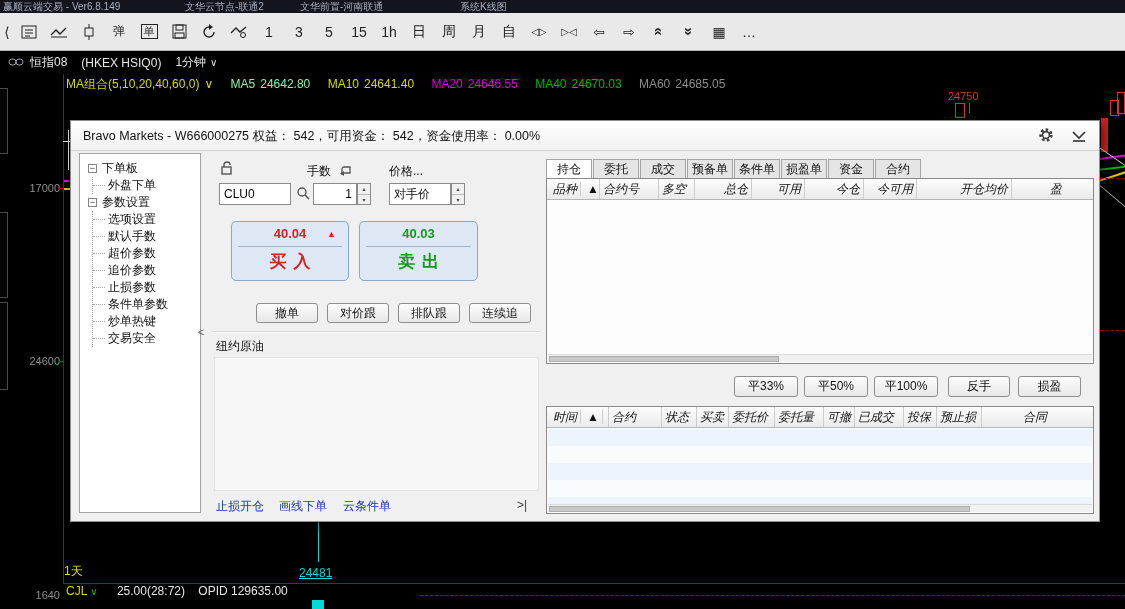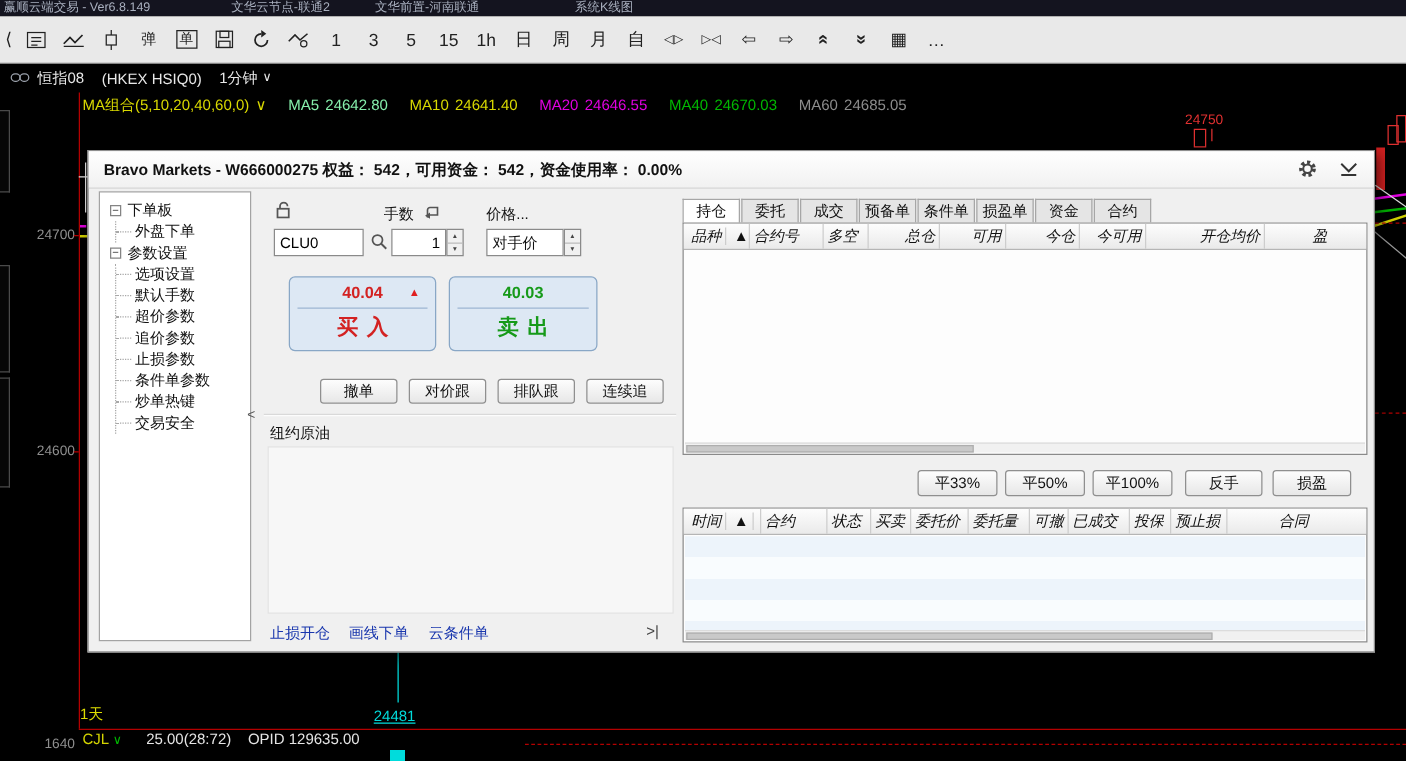--- a/index.html
+++ b/index.html
@@ -35,21 +35,21 @@
   .axlabel{font-size:11px;color:#8f8f8f;width:34px;text-align:right;}
   .redlabel{font-size:11px;color:#e03030;}
   .cyan{color:#00dcdc;text-decoration:underline;}
   .dashred{border-top:1px dashed #b40000;height:0;}
   .edge-tab{left:0;width:8px;background:#060606;border:1px solid #4a4a4a;border-left:none;}
   
   #dialog{left:70px;top:120px;width:1030px;height:402px;background:#f0f0f0;border:1px solid #8f8f8f;
     z-index:10;box-shadow:3px 4px 10px rgba(0,0,0,.55);color:#111;}
   #dlg-title{left:0;top:0;width:100%;height:30px;background:linear-gradient(#ffffff,#f1f1f1);
     border-bottom:1px solid #d6d6d6;}
-  #dlg-title .t{position:absolute;left:12px;top:7px;font-size:12.5px;color:#111;white-space:nowrap;font-weight:bold;}
+  #dlg-title .t{position:absolute;left:12px;top:7px;font-size:12.5px;color:#111;white-space:nowrap;}
   
   #tree{left:8px;top:32px;width:122px;height:360px;background:#fff;border:1px solid #a3a3a3;
     font-size:12px;color:#111;padding-top:6px;overflow:hidden;}
   .trow{height:17px;display:flex;align-items:center;white-space:nowrap;}
   .trow.root{padding-left:8px;}
   .exp{width:9px;height:9px;border:1px solid #848484;background:#fff;font-size:9px;line-height:7px;
     text-align:center;margin-right:5px;flex:0 0 auto;color:#333;}
   .kids{margin-left:12px;border-left:1px dotted #a8a8a8;}
   .conn{width:12px;border-top:1px dotted #a8a8a8;margin-right:3px;flex:0 0 auto;}
   #collapse{left:124px;top:200px;width:12px;height:22px;font-size:11px;color:#555;line-height:22px;text-align:center;}
@@ -192,21 +192,21 @@
 
     <div id="mabar" class="abs">
       <span class="it ma-y"><i>MA组合(5,10,20,40,60,0)</i><b>∨</b></span>
       <span class="it ma-w"><i>MA5</i><b>24642.80</b></span>
       <span class="it ma-y"><i>MA10</i><b>24641.40</b></span>
       <span class="it ma-m"><i>MA20</i><b>24646.55</b></span>
       <span class="it ma-g"><i>MA40</i><b>24670.03</b></span>
       <span class="it ma-gr"><i>MA60</i><b>24685.05</b></span>
     </div>
 
-    <div class="abs axlabel" style="left:26px;top:108px">24700</div>
+    <div class="abs axlabel" style="left:26px;top:108px">17000</div>
     <div class="abs axlabel" style="left:26px;top:281px">24600</div>
     <div class="abs axlabel" style="left:26px;top:515px">1640</div>
     <div class="abs" style="left:59px;top:114px;width:4px;height:1px;background:#b40000"></div>
     <div class="abs" style="left:59px;top:287px;width:4px;height:1px;background:#b40000"></div>
 
     <div class="abs redlabel" style="left:948px;top:16px">24750</div>
     <div class="abs" style="left:955px;top:29px;width:10px;height:15px;border:1px solid #e03030"></div>
     <div class="abs" style="left:969px;top:29px;width:1px;height:10px;background:#e03030"></div>
 
     <div class="abs" style="left:1101px;top:44px;width:7px;height:34px;background:#d02020"></div>

